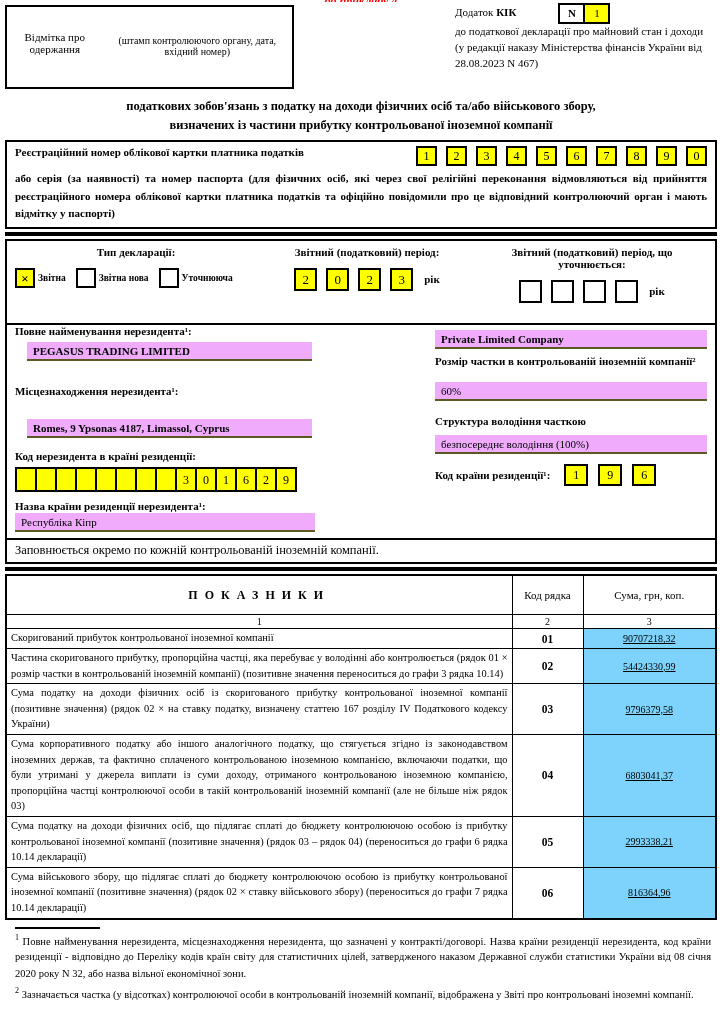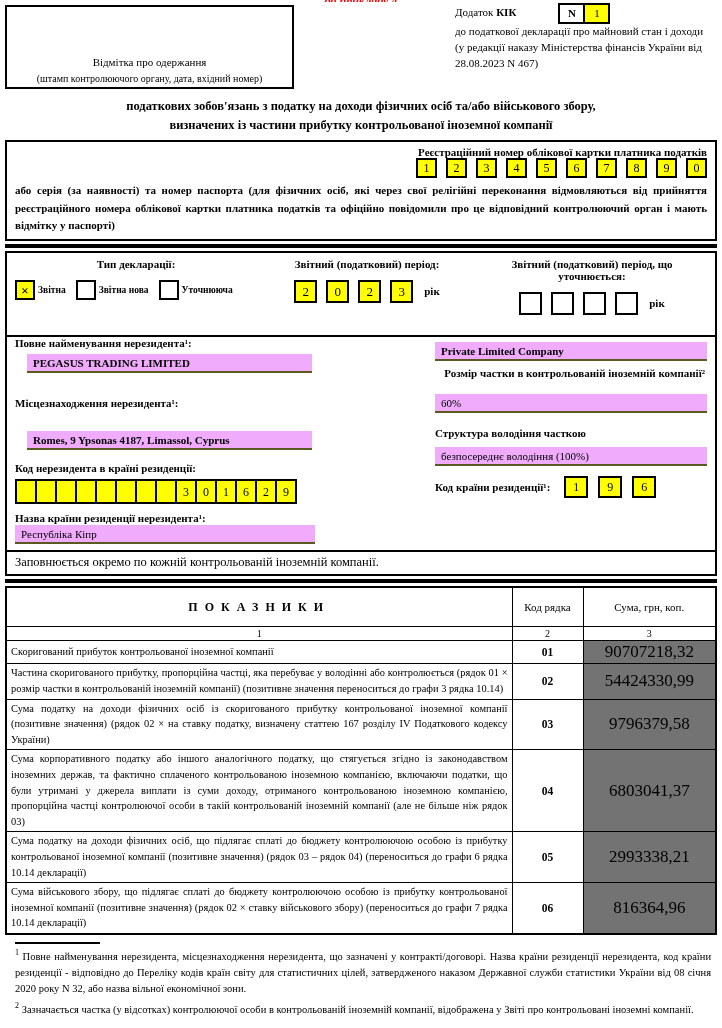--- a/index.html
+++ b/index.html
@@ -16,21 +16,21 @@
   .note-top {
     color:#ff0000; font-style:italic; font-weight:bold;
     text-align:center; font-size:12px; line-height:14px;
     height:8px; overflow:hidden; margin-top:-6px;
   }
 
   
   .header { display:flex; margin-top:3px; }
   .receipt-box {
     width:289px; height:84px; border:2px solid #000;
-    display:flex; flex-direction:column; justify-content:flex-end;
+    display:flex; flex-direction:row; justify-content:flex-end;
     align-items:center; text-align:center; padding-bottom:3px;
   }
   .receipt-box .t1 { margin-bottom:5px; font-size:11px; }
   .receipt-box .t2 { font-size:10px; }
   .header-right { margin-left:auto; width:262px; font-size:11px; line-height:1.45; }
   .appendix-row { display:flex; align-items:flex-start; }
   .appendix-title { white-space:nowrap; }
   .appendix-title b { font-weight:bold; }
   .n-boxes { display:flex; margin-left:42px; margin-top:-2px; }
   .nbox {
@@ -43,21 +43,21 @@
   
   .title-block { text-align:center; font-weight:bold; margin:10px 0 7px; }
   .title-block .l1 { font-size:13.5px; margin-bottom:5px; }
   .title-block .l2, .title-block .l3 { font-size:12.5px; margin-bottom:4px; }
 
   
   .sect { border:2px solid #000; padding:4px 8px; }
   .bar { height:4px; background:#000; margin:3px 0; }
 
   
-  .taxid-row { display:flex; align-items:flex-end;flex-direction:column; }
+  .taxid-row { display:flex; align-items:flex-start; }
   .taxid-row .lbl { font-weight:bold; font-size:11px; }
   .digits { display:flex; margin-left:auto; }
   .dbox {
     width:21px; height:20px; border:2px solid #000; background:#ffff00;
     text-align:center; line-height:17px; font-size:12px; margin-left:9px;
   }
   .passport-note { font-weight:bold; font-size:11px; line-height:1.6; margin-top:4px; text-align:justify; }
 
   
   .sect-decl { display:flex; min-height:86px; padding-top:5px; }
@@ -92,21 +92,21 @@
     background:#f0abfc; border-bottom:2px solid #5a5a20;
     text-align:left; padding:3px 6px 2px; font-size:11px;
   }
   .field.bold { font-weight:bold; }
   .w285 { width:285px; margin-left:12px; }
   .w272 { width:272px; }
   .mt16 { margin-top:16px; }
   .mt12 { margin-top:12px; }
   .mt8 { margin-top:8px; }
   .mt5 { margin-top:5px; }
-  .share-label { font-weight:bold; font-size:11px; text-align:right; line-height:1.6; margin-top:4px; }
+  .share-label { font-weight:bold; font-size:11px; text-align:left; line-height:1.6; margin-top:4px; }
   .ccells { display:flex; margin-top:5px; }
   .ccell {
     width:22px; height:25px; border:2px solid #000; background:#ffff00;
     text-align:center; line-height:22px; font-size:12px; margin-left:-2px;
   }
   .ccell:first-child { margin-left:0; }
   .ccrow { display:flex; align-items:center; margin-top:10px; }
   .ccrow .flabel { margin-right:14px; }
   .kbox {
     width:24px; height:22px; border:2px solid #000; background:#ffff00;
@@ -119,21 +119,21 @@
 
   
   table.main { width:100%; border-collapse:collapse; border:2px solid #000; margin-top:1px; }
   table.main th, table.main td { border:1px solid #000; vertical-align:middle; }
   th.h-pok { font-weight:bold; font-size:12px; letter-spacing:7px; height:40px; }
   th.h-code, th.h-sum { font-weight:normal; font-size:11px; width:71px; }
   th.h-sum { width:133px; }
   tr.numrow td { text-align:center; font-size:10px; height:14px; padding:0; }
   td.desc { font-size:10.4px; text-align:justify; padding:1px 4px 2px; line-height:1.5; }
   td.code { text-align:center; font-size:11.5px;font-weight:bold; }
-  td.sum { text-align:center; background:#737373; font-size:17px; }
+  td.sum { text-align:center; background:#7dd3fc; font-size:10px;text-decoration:underline; }
 
   
   .fn-rule { width:85px; border-top:2px solid #000; margin:7px 0 3px 10px; }
   .footnote { font-size:10.5px; line-height:1.55; margin:3px 6px 2px 10px; text-align:justify; }
   .footnote sup { font-size:8px; }
 </style>
 </head>
 <body>
 
 <div class="page">

